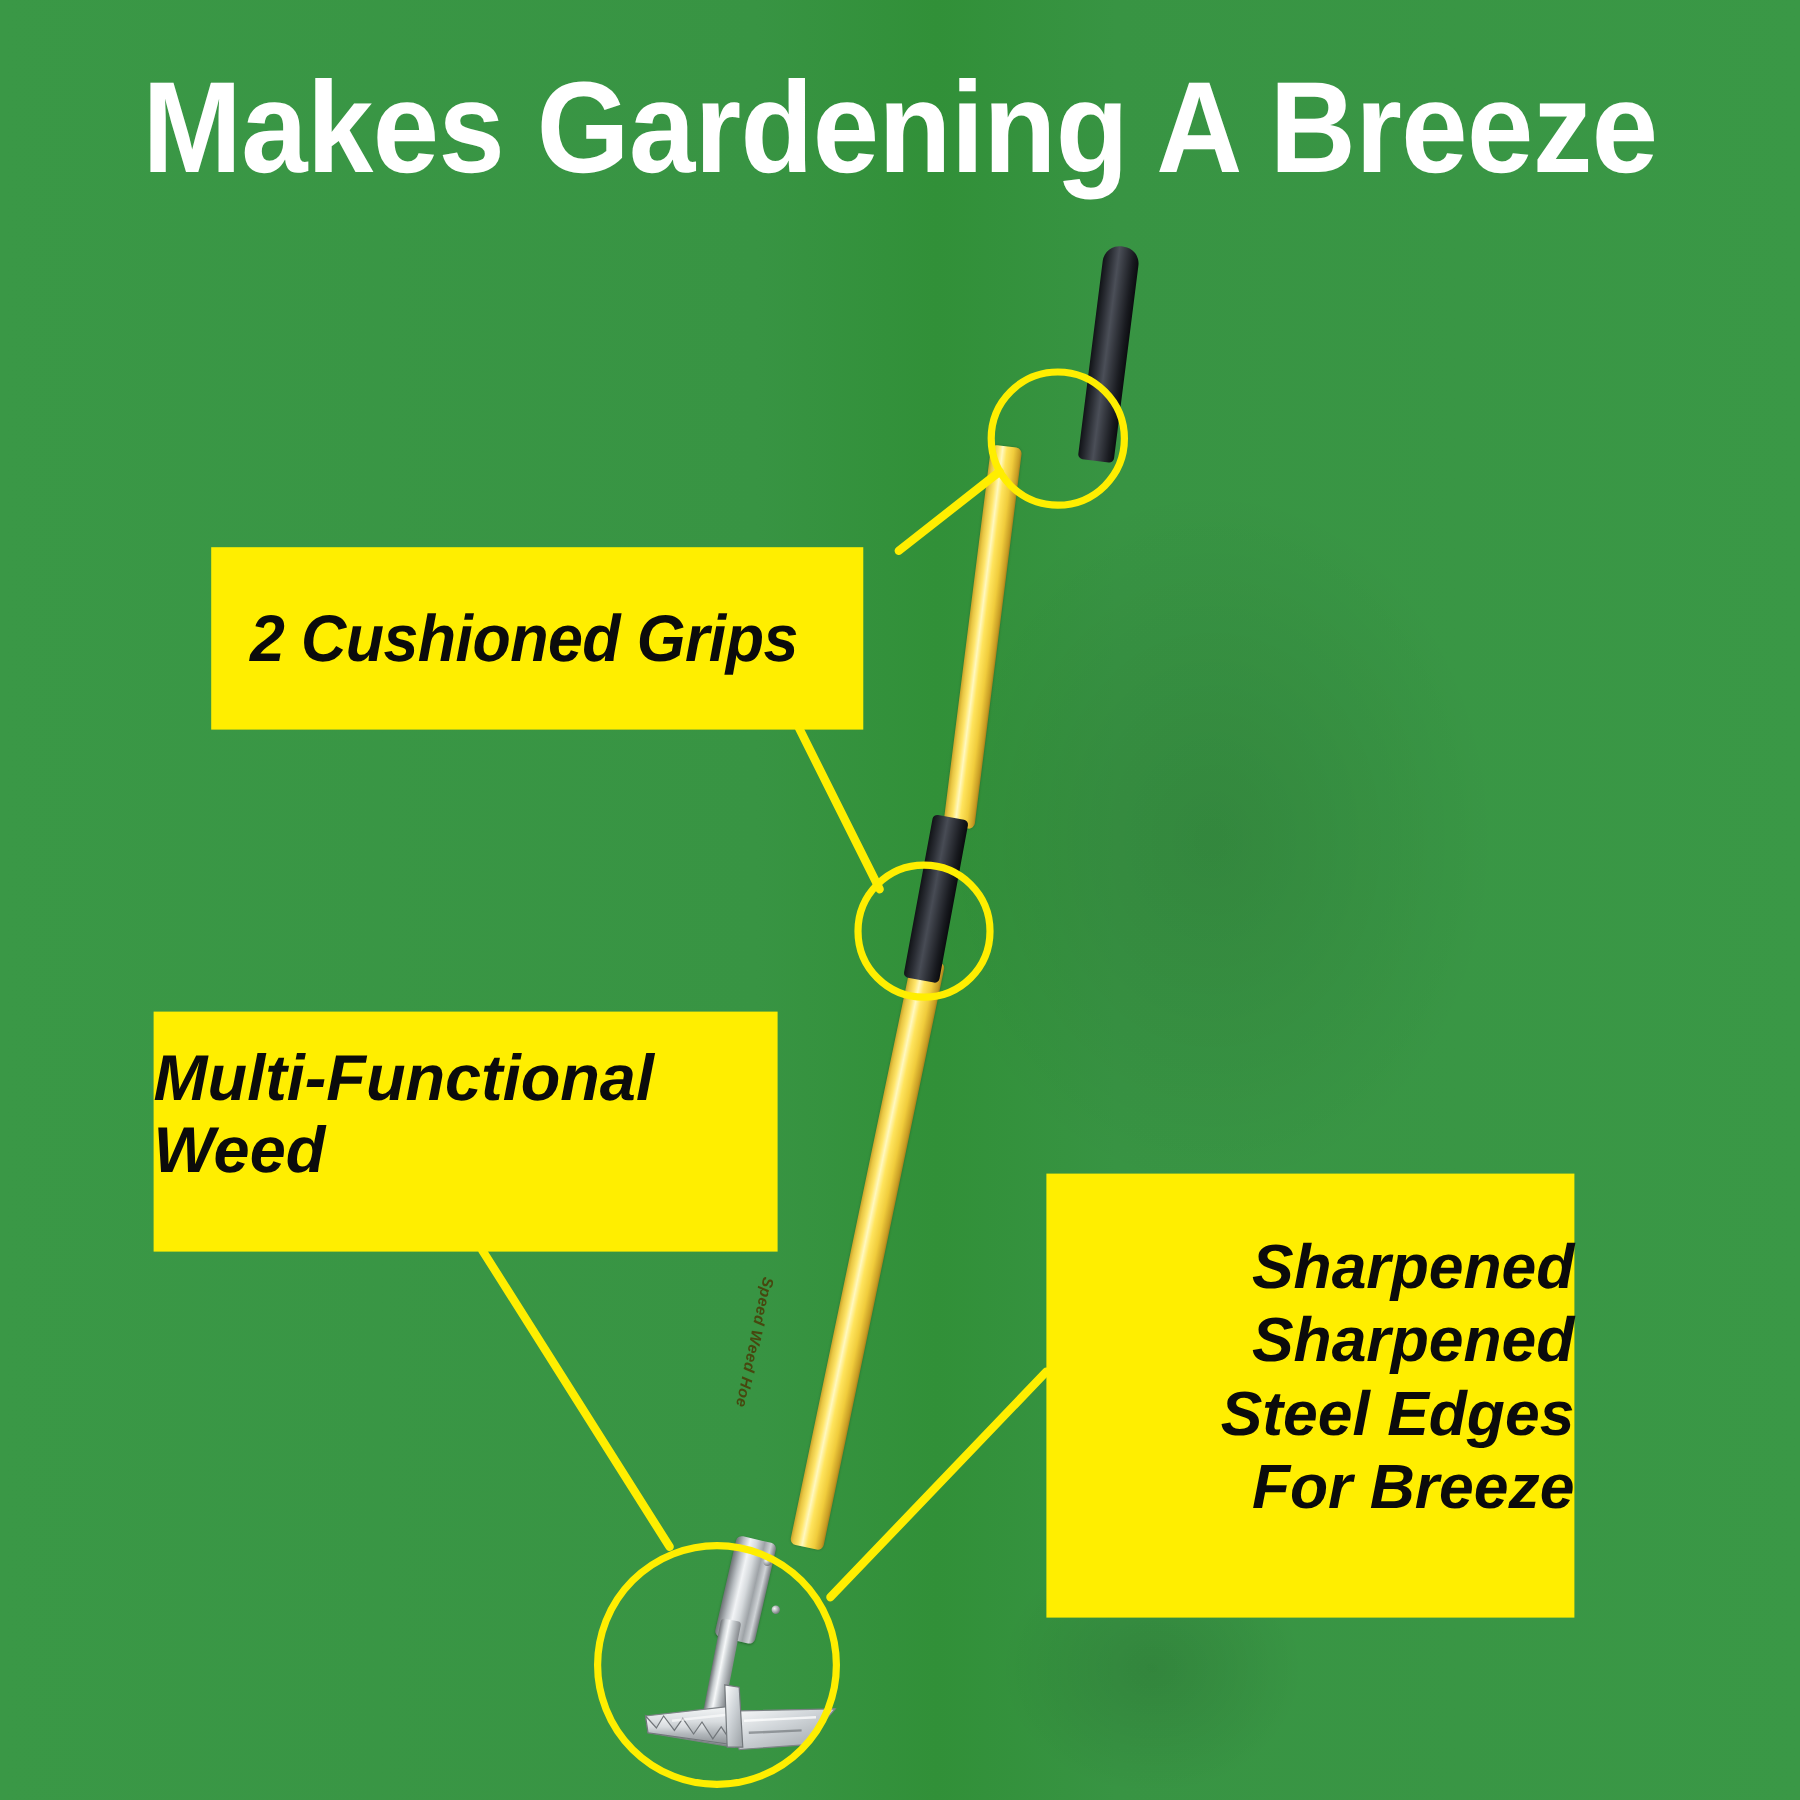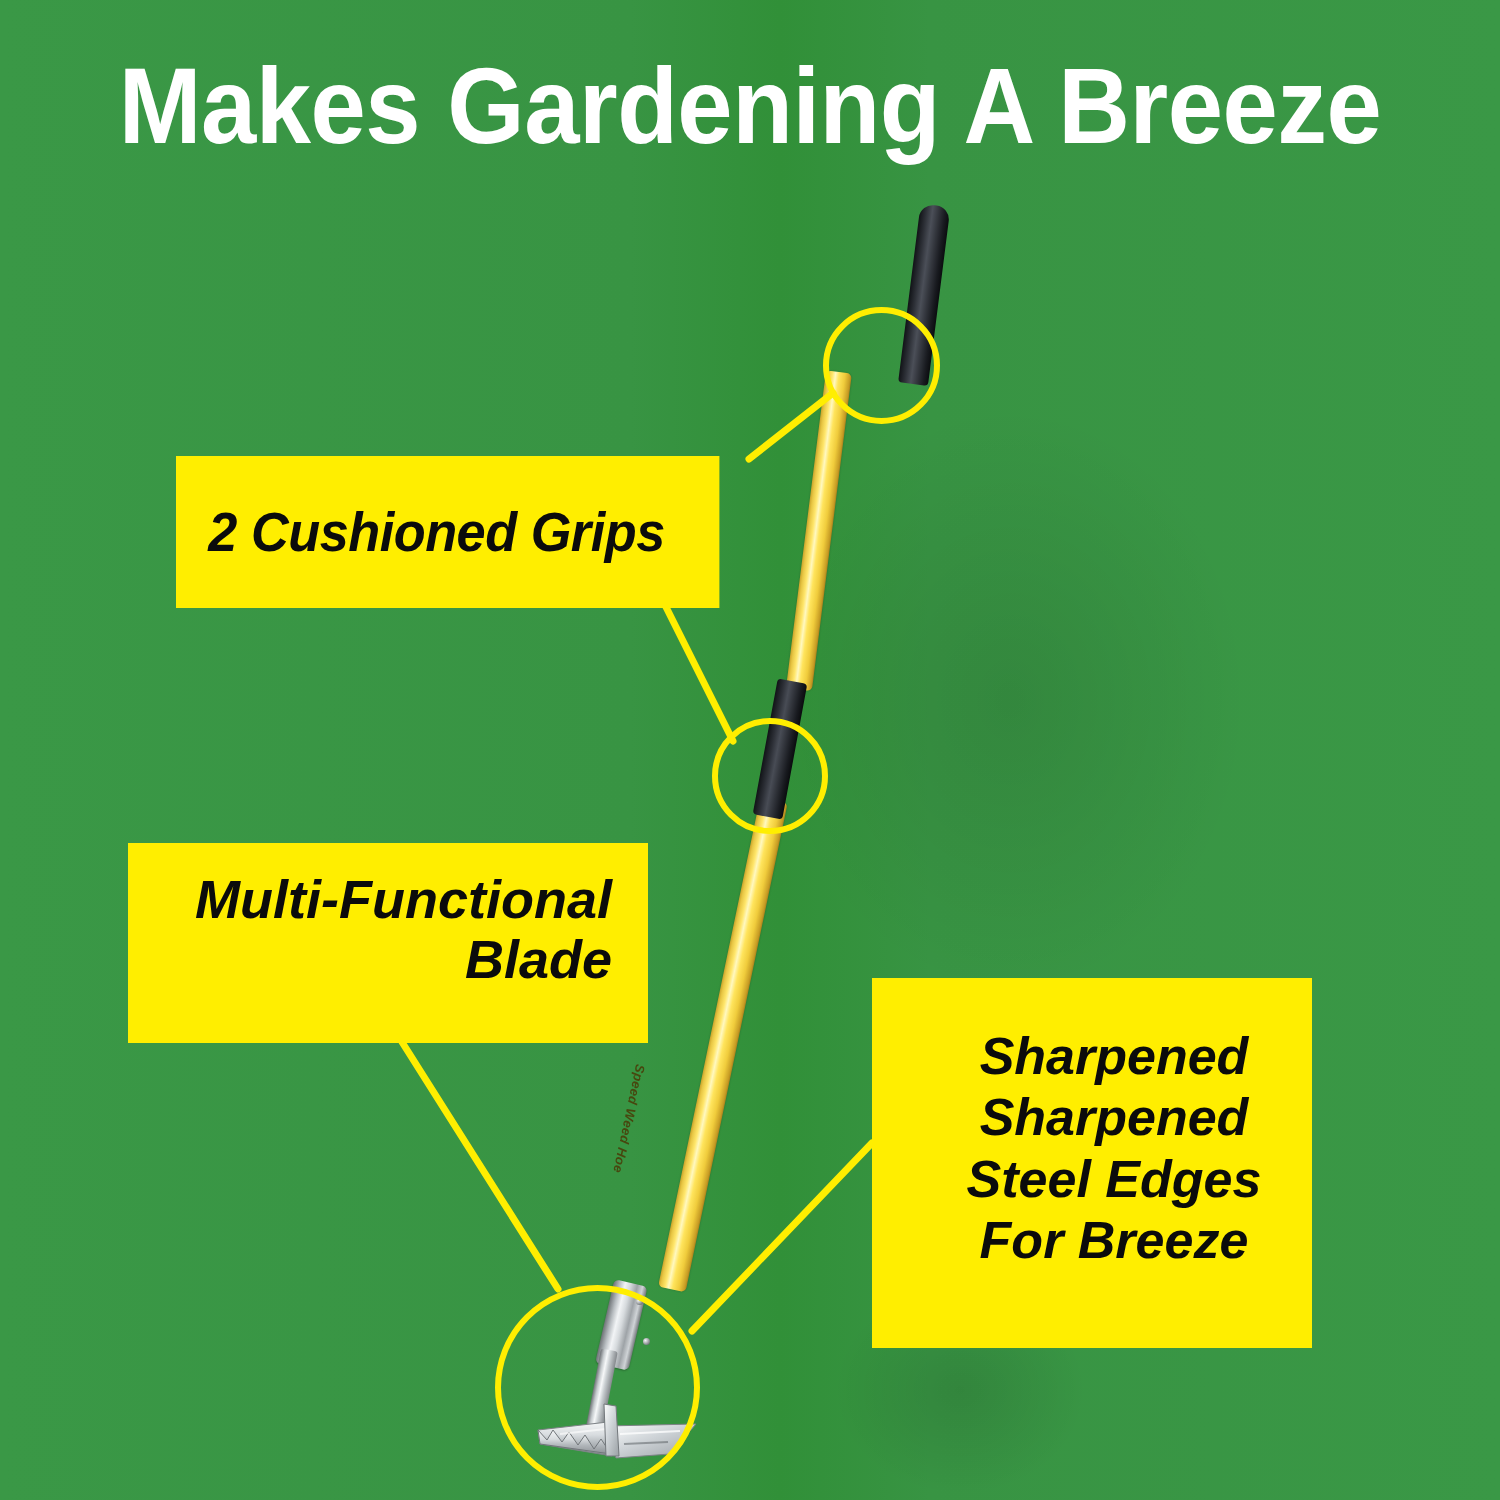--- a/index.html
+++ b/index.html
@@ -187,31 +187,31 @@
     letter-spacing: -0.5px;
     transform: scaleX(0.95);
     transform-origin: 0% 50%;
   }
   .callout-blade {
     left: 128px; top: 843px;
     width: 520px; height: 200px;
     padding: 26px 36px 0 0;
     font-size: 54px;
     line-height: 1.12;
-    text-align: right;
+    text-align: left;
   }
   .callout-blade .line-1 { display: block; }
   .callout-blade .line-2 { display: block; }
   .callout-edges {
     left: 872px; top: 978px;
     width: 440px; height: 370px;
     padding: 48px 0 0 44px;
     font-size: 52px;
     line-height: 1.18;
-    text-align: center;
+    text-align: right;
   }
   .callout-edges span { display: block; white-space: nowrap; }
 
   
   .brand {
     position: absolute;
     left: 648px;
     top: 1066px;
     color: #4a3a06;
     font-size: 13px;
@@ -295,21 +295,21 @@
   <div class="ring ring-grip-top"></div>
   <div class="ring ring-grip-mid"></div>
   <div class="ring ring-blade"></div>
 
   <div class="callout callout-grips">
     <span>2 Cushioned Grips</span>
   </div>
 
   <div class="callout callout-blade">
     <span class="line-1">Multi-Functional</span>
-    <span class="line-2">Blade</span>
+    <span class="line-2">Weed</span>
   </div>
 
   <div class="callout callout-edges">
     <span>Sharpened</span>
     <span>Sharpened</span>
     <span>Steel Edges</span>
     <span>For Breeze</span>
   </div>
 
 </div>

